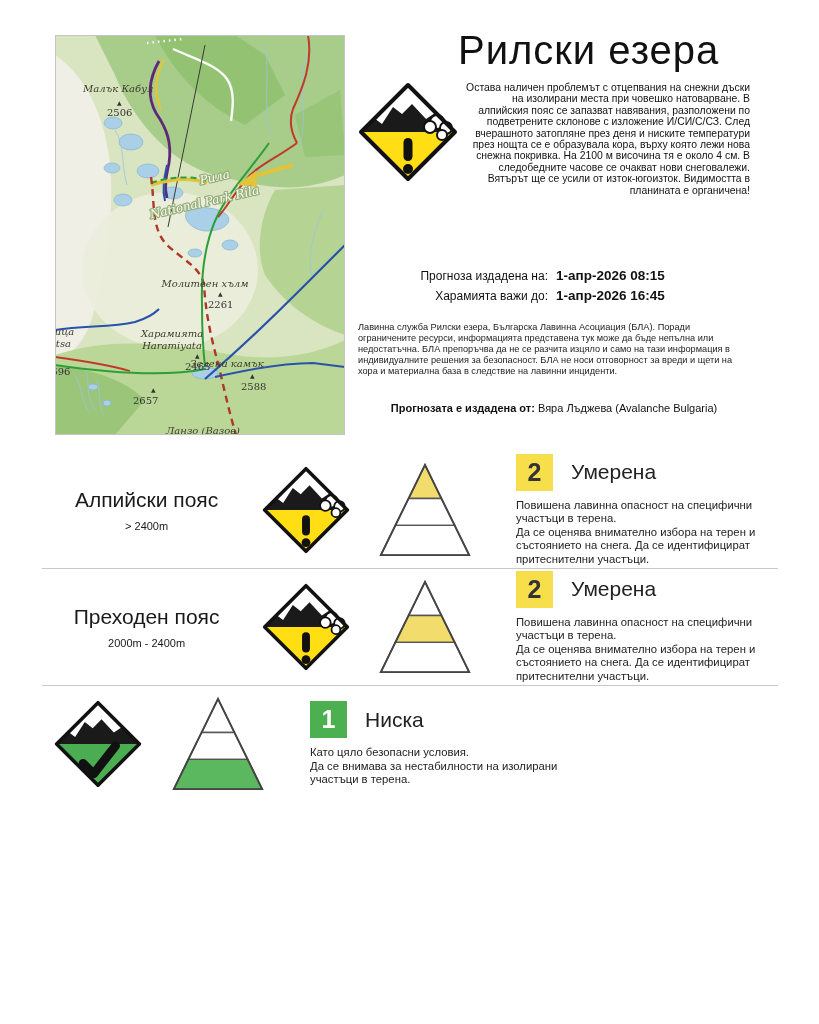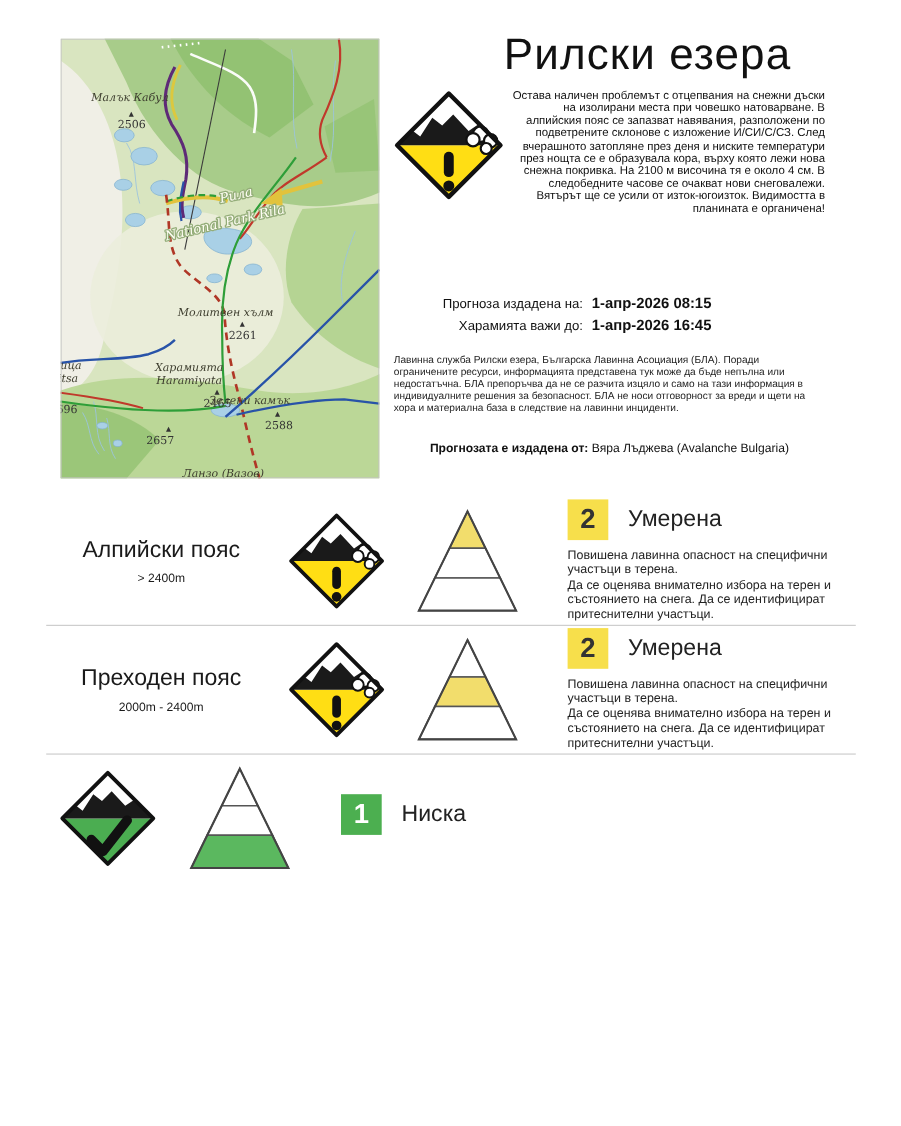--- a/index.html
+++ b/index.html
@@ -5,21 +5,21 @@
   html,body{margin:0;padding:0;}
   body{
     width:819px;height:1024px;background:#ffffff;position:relative;
     font-family:"Liberation Sans", sans-serif;color:#1a1a1a;overflow:hidden;
   }
   .map-wrap{position:absolute;left:55px;top:35px;width:290px;height:339px;}
   .map-wrap svg{display:block;}
   .title{position:absolute;left:458px;top:28px;font-size:40px;letter-spacing:1px;color:#111;white-space:nowrap;}
   .header-icon{position:absolute;left:358px;top:82px;width:100px;height:100px;}
   .summary{position:absolute;left:462px;top:82px;width:288px;font-size:10.4px;line-height:11.4px;color:#111;text-align:right;}
-  .dates{position:absolute;left:358px;top:268px;width:392px;display:grid;grid-template-columns:172px auto;column-gap:8px;row-gap:5px;align-items:baseline;}
+  .dates{position:absolute;left:376px;top:268px;width:392px;display:grid;grid-template-columns:172px auto;column-gap:8px;row-gap:5px;align-items:baseline;}
   .date-label{font-size:12px;text-align:right;color:#111;}
   .date-value{font-size:13.5px;font-weight:bold;color:#111;}
   .disclaimer{position:absolute;left:358px;top:322px;width:390px;font-size:9.2px;line-height:11px;color:#222;}
   .issuer{position:absolute;left:358px;top:402px;width:392px;text-align:center;font-size:11px;color:#111;}
   .issuer-label{font-weight:bold;}
   .zones{position:absolute;left:42px;top:452px;width:736px;}
   .zone-row{display:flex;align-items:center;height:116px;}
   .zone-row + .zone-row{border-top:1px solid #c9c9c9;}
   .z-label{width:212px;text-align:center;}
   .zone-name{font-size:21px;color:#1a1a1a;}
@@ -272,16 +272,18 @@
         <polygon points="33,38 67,38 81,66 19,66" stroke="#555" stroke-width="1.4" fill="#FFFFFF"></polygon>
         <polygon points="19,66 81,66 96,97 4,97" stroke="#555" stroke-width="1.4" fill="#5BB85F"></polygon>
         <polygon points="50,3 96,97 4,97" fill="none" stroke="#444" stroke-width="2"></polygon>
       </svg>
     </div>
     <div class="z-info">
       <div class="zone-head">
         <span class="badge" style="background: rgb(76, 175, 80); color: rgb(255, 255, 255);">1</span>
         <span class="level-name">Ниска</span>
       </div>
+      <div class="desc">Като цяло безопасни условия.</div>
+      <div class="desc">Да се внимава за нестабилности на изолирани участъци в терена.</div>
     </div>
   </div>
 
 </div>
 
 </body></html>

